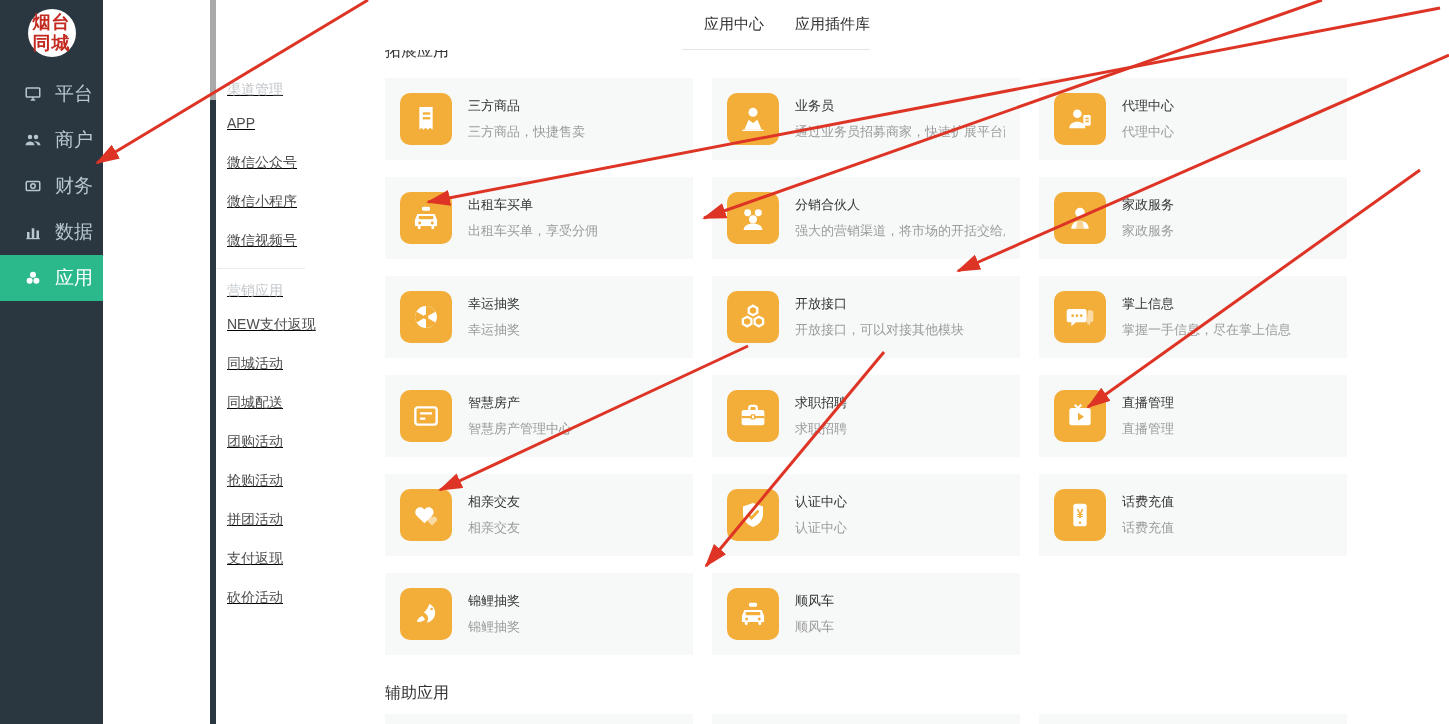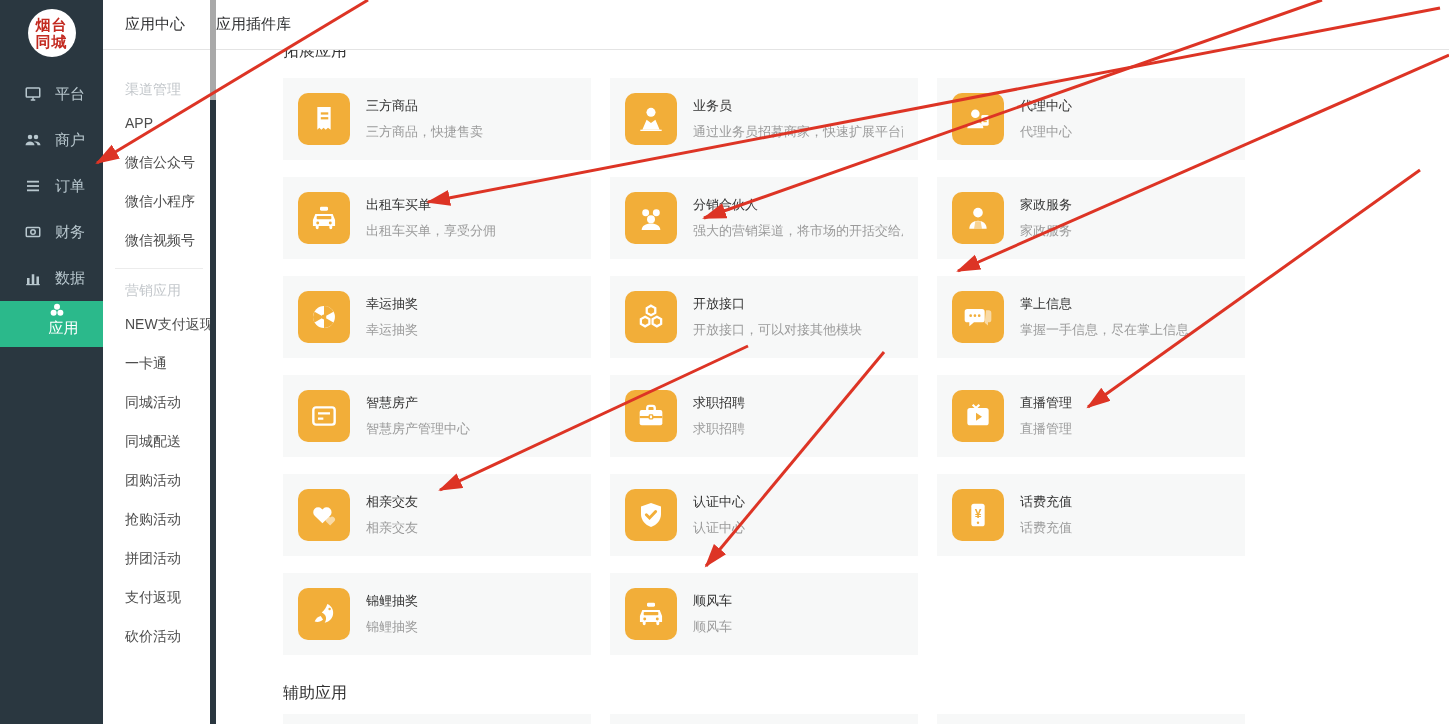--- a/index.html
+++ b/index.html
@@ -4,36 +4,36 @@
 <style>
   * { margin:0; padding:0; box-sizing:border-box; }
   html,body { width:1449px; height:724px; overflow:hidden; background:#fff;
               font-family:"Liberation Sans","DejaVu Sans",sans-serif; }
   .page { position:relative; width:1449px; height:724px; display:flex; }
 
   
   .sidebar { width:103px; background:#2a3740; height:724px; flex:none; position:relative; z-index:5;}
   .logo { width:48px; height:48px; border-radius:50%; background:#fff; margin:9px auto 14px auto;
           display:flex; flex-direction:column; align-items:center; justify-content:center; }
-  .logo span { color:#c32a20; font-size:15px; font-weight:bold; line-height:1.15; letter-spacing:1px;}
+  .logo span { color:#c32a20; font-size:18px; font-weight:bold; line-height:1.15; letter-spacing:1px;}
   .side-item { height:46px; display:flex; align-items:center; padding-left:24px; cursor:pointer;
-               color:#b8c7ce; font-size:15px; }
+               color:#b8c7ce; font-size:19px; }
   .side-item svg { width:18px; height:18px; margin-right:13px; flex:none; }
-  .side-item.active { background:#2bb98b; color:#fff;flex-direction:column; }
-
-  
-  .right { flex:1; display:flex; flex-direction:column; height:724px; }
+  .side-item.active { background:#2bb98b; color:#fff; }
+
+  
+  .right { flex:1; display:flex; flex-direction:column; height:724px;align-items:center; }
   .topbar { height:50px; flex:none; border-bottom:1px solid #e4e4e4; display:flex; align-items:center; background:#fff;}
   .menu-title { width:113px; flex:none; padding-left:22px; font-size:15px; color:#303133; }
   .plugin-tab { font-size:15px; color:#303133; cursor:pointer; }
 
   .below { flex:1; display:flex; overflow:hidden; }
 
   
-  .menu { width:134px; flex:none; background:#fff; padding-top:18px; overflow:hidden; }
+  .menu { width:134px; flex:none; background:#fff; padding-top:18px; overflow:hidden;text-decoration:underline; }
   .menu-group-header { padding-left:22px; font-size:14px; color:#c3c7cb; height:30px; line-height:30px; margin-top:6px;}
   .menu-item { padding-left:22px; font-size:14px; color:#4d4d4d; height:39px; line-height:39px;
                white-space:nowrap; overflow:hidden; cursor:pointer; }
   .menu-divider { border:none; border-top:1px solid #ececec; margin:8px 0 6px 12px; width:88px; }
 
   
   .scroll-strip { position:absolute; left:210px; top:0; width:6px; height:724px; background:#2a3740; z-index:6;}
   .scroll-thumb { position:absolute; left:0; top:0; width:6px; height:100px; background:#a9a9a9; cursor:pointer;}
 
   
@@ -76,30 +76,20 @@
         </div>
         <div class="side-item">
           <span style="display:flex">
             <svg viewBox="0 0 24 24" fill="currentColor">
               <circle cx="8" cy="8" r="3"></circle>
               <circle cx="16" cy="8" r="3"></circle>
               <path d="M2 19c0-3 3-5 6-5s6 2 6 5zM13 14.6c2.8.3 5 1.9 5 4.4h4c0-3-3-5-6-5-1.1 0-2.1.2-3 .6z"></path>
             </svg>
           </span>
           <span>商户</span>
-        </div>
-        <div class="side-item">
-          <span style="display:flex">
-            <svg viewBox="0 0 24 24" fill="currentColor">
-              <rect x="4" y="5" width="16" height="2.4"></rect>
-              <rect x="4" y="10.8" width="16" height="2.4"></rect>
-              <rect x="4" y="16.6" width="16" height="2.4"></rect>
-            </svg>
-          </span>
-          <span>订单</span>
         </div>
         <div class="side-item">
           <span style="display:flex">
             <svg viewBox="0 0 24 24" fill="none" stroke="currentColor" stroke-width="2">
               <rect x="3" y="6" width="18" height="12" rx="1.5"></rect>
               <circle cx="12" cy="12" r="3"></circle>
             </svg>
           </span>
           <span>财务</span>
         </div>
@@ -135,21 +125,20 @@
     <div class="below">
       <div class="menu" id="menu-col">
           <div class="menu-group-header">渠道管理</div>
           <div class="menu-item">APP</div>
           <div class="menu-item">微信公众号</div>
           <div class="menu-item">微信小程序</div>
           <div class="menu-item">微信视频号</div>
           <hr class="menu-divider">
           <div class="menu-group-header">营销应用</div>
           <div class="menu-item">NEW支付返现</div>
-          <div class="menu-item">一卡通</div>
           <div class="menu-item">同城活动</div>
           <div class="menu-item">同城配送</div>
           <div class="menu-item">团购活动</div>
           <div class="menu-item">抢购活动</div>
           <div class="menu-item">拼团活动</div>
           <div class="menu-item">支付返现</div>
           <div class="menu-item">砍价活动</div>
         </div>
       <div class="content" id="content-col">
           <div class="section-title clipped">拓展应用</div>

